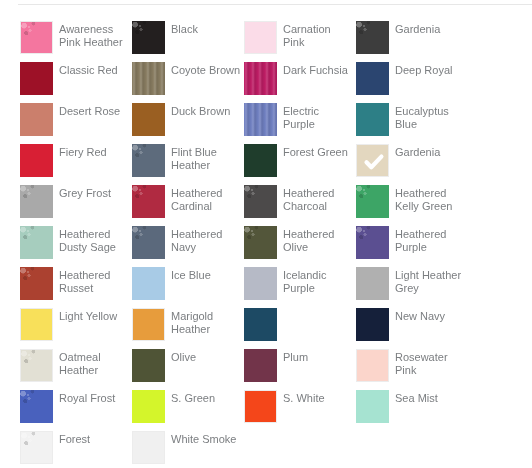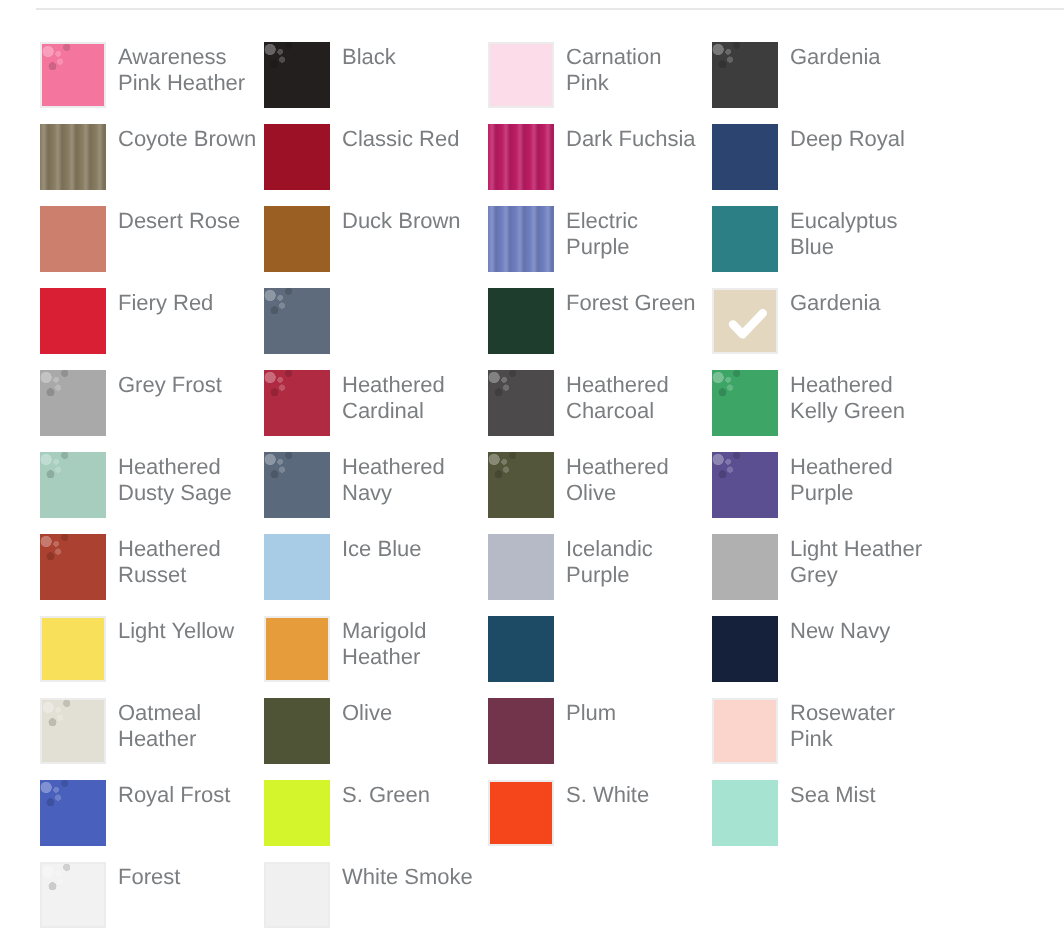--- a/index.html
+++ b/index.html
@@ -111,28 +111,28 @@
       </div>
       <div class="swatch-item">
         <div class="swatch-chip bordered" style="background-color: rgb(251, 220, 232);"></div>
         <span class="swatch-label">Carnation Pink</span>
       </div>
       <div class="swatch-item">
         <div class="swatch-chip heathered" style="background-color: rgb(61, 61, 61);"></div>
         <span class="swatch-label">Gardenia</span>
       </div>
       <div class="swatch-item">
+        <div class="swatch-chip" style="background-color: rgb(157, 17, 39);"></div>
+        <span class="swatch-label">Classic Red</span>
+      </div>
+      <div class="swatch-item">
         <div class="swatch-chip streaked" style="background-color: rgb(135, 123, 96);"></div>
         <span class="swatch-label">Coyote Brown</span>
       </div>
       <div class="swatch-item">
-        <div class="swatch-chip" style="background-color: rgb(157, 17, 39);"></div>
-        <span class="swatch-label">Classic Red</span>
-      </div>
-      <div class="swatch-item">
         <div class="swatch-chip streaked" style="background-color: rgb(189, 28, 100);"></div>
         <span class="swatch-label">Dark Fuchsia</span>
       </div>
       <div class="swatch-item">
         <div class="swatch-chip" style="background-color: rgb(43, 69, 112);"></div>
         <span class="swatch-label">Deep Royal</span>
       </div>
       <div class="swatch-item">
         <div class="swatch-chip" style="background-color: rgb(203, 127, 108);"></div>
         <span class="swatch-label">Desert Rose</span>
@@ -148,20 +148,21 @@
       <div class="swatch-item">
         <div class="swatch-chip" style="background-color: rgb(45, 127, 134);"></div>
         <span class="swatch-label">Eucalyptus Blue</span>
       </div>
       <div class="swatch-item">
         <div class="swatch-chip" style="background-color: rgb(216, 31, 52);"></div>
         <span class="swatch-label">Fiery Red</span>
       </div>
       <div class="swatch-item">
         <div class="swatch-chip heathered" style="background-color: rgb(93, 107, 124);"></div>
+        <span class="swatch-label">Flint Blue Heather</span>
       </div>
       <div class="swatch-item">
         <div class="swatch-chip" style="background-color: rgb(31, 61, 44);"></div>
         <span class="swatch-label">Forest Green</span>
       </div>
       <div class="swatch-item">
         <div class="swatch-chip bordered" style="background-color: rgb(227, 215, 191);">
           <span class="check-icon">
             <svg width="24" height="24" viewBox="0 0 24 24">
               <path d="M4.5 12.2 L9.3 17.2 L19.4 6.6" fill="none" stroke="#ffffff" stroke-width="4.2" stroke-linecap="round" stroke-linejoin="round"></path>

